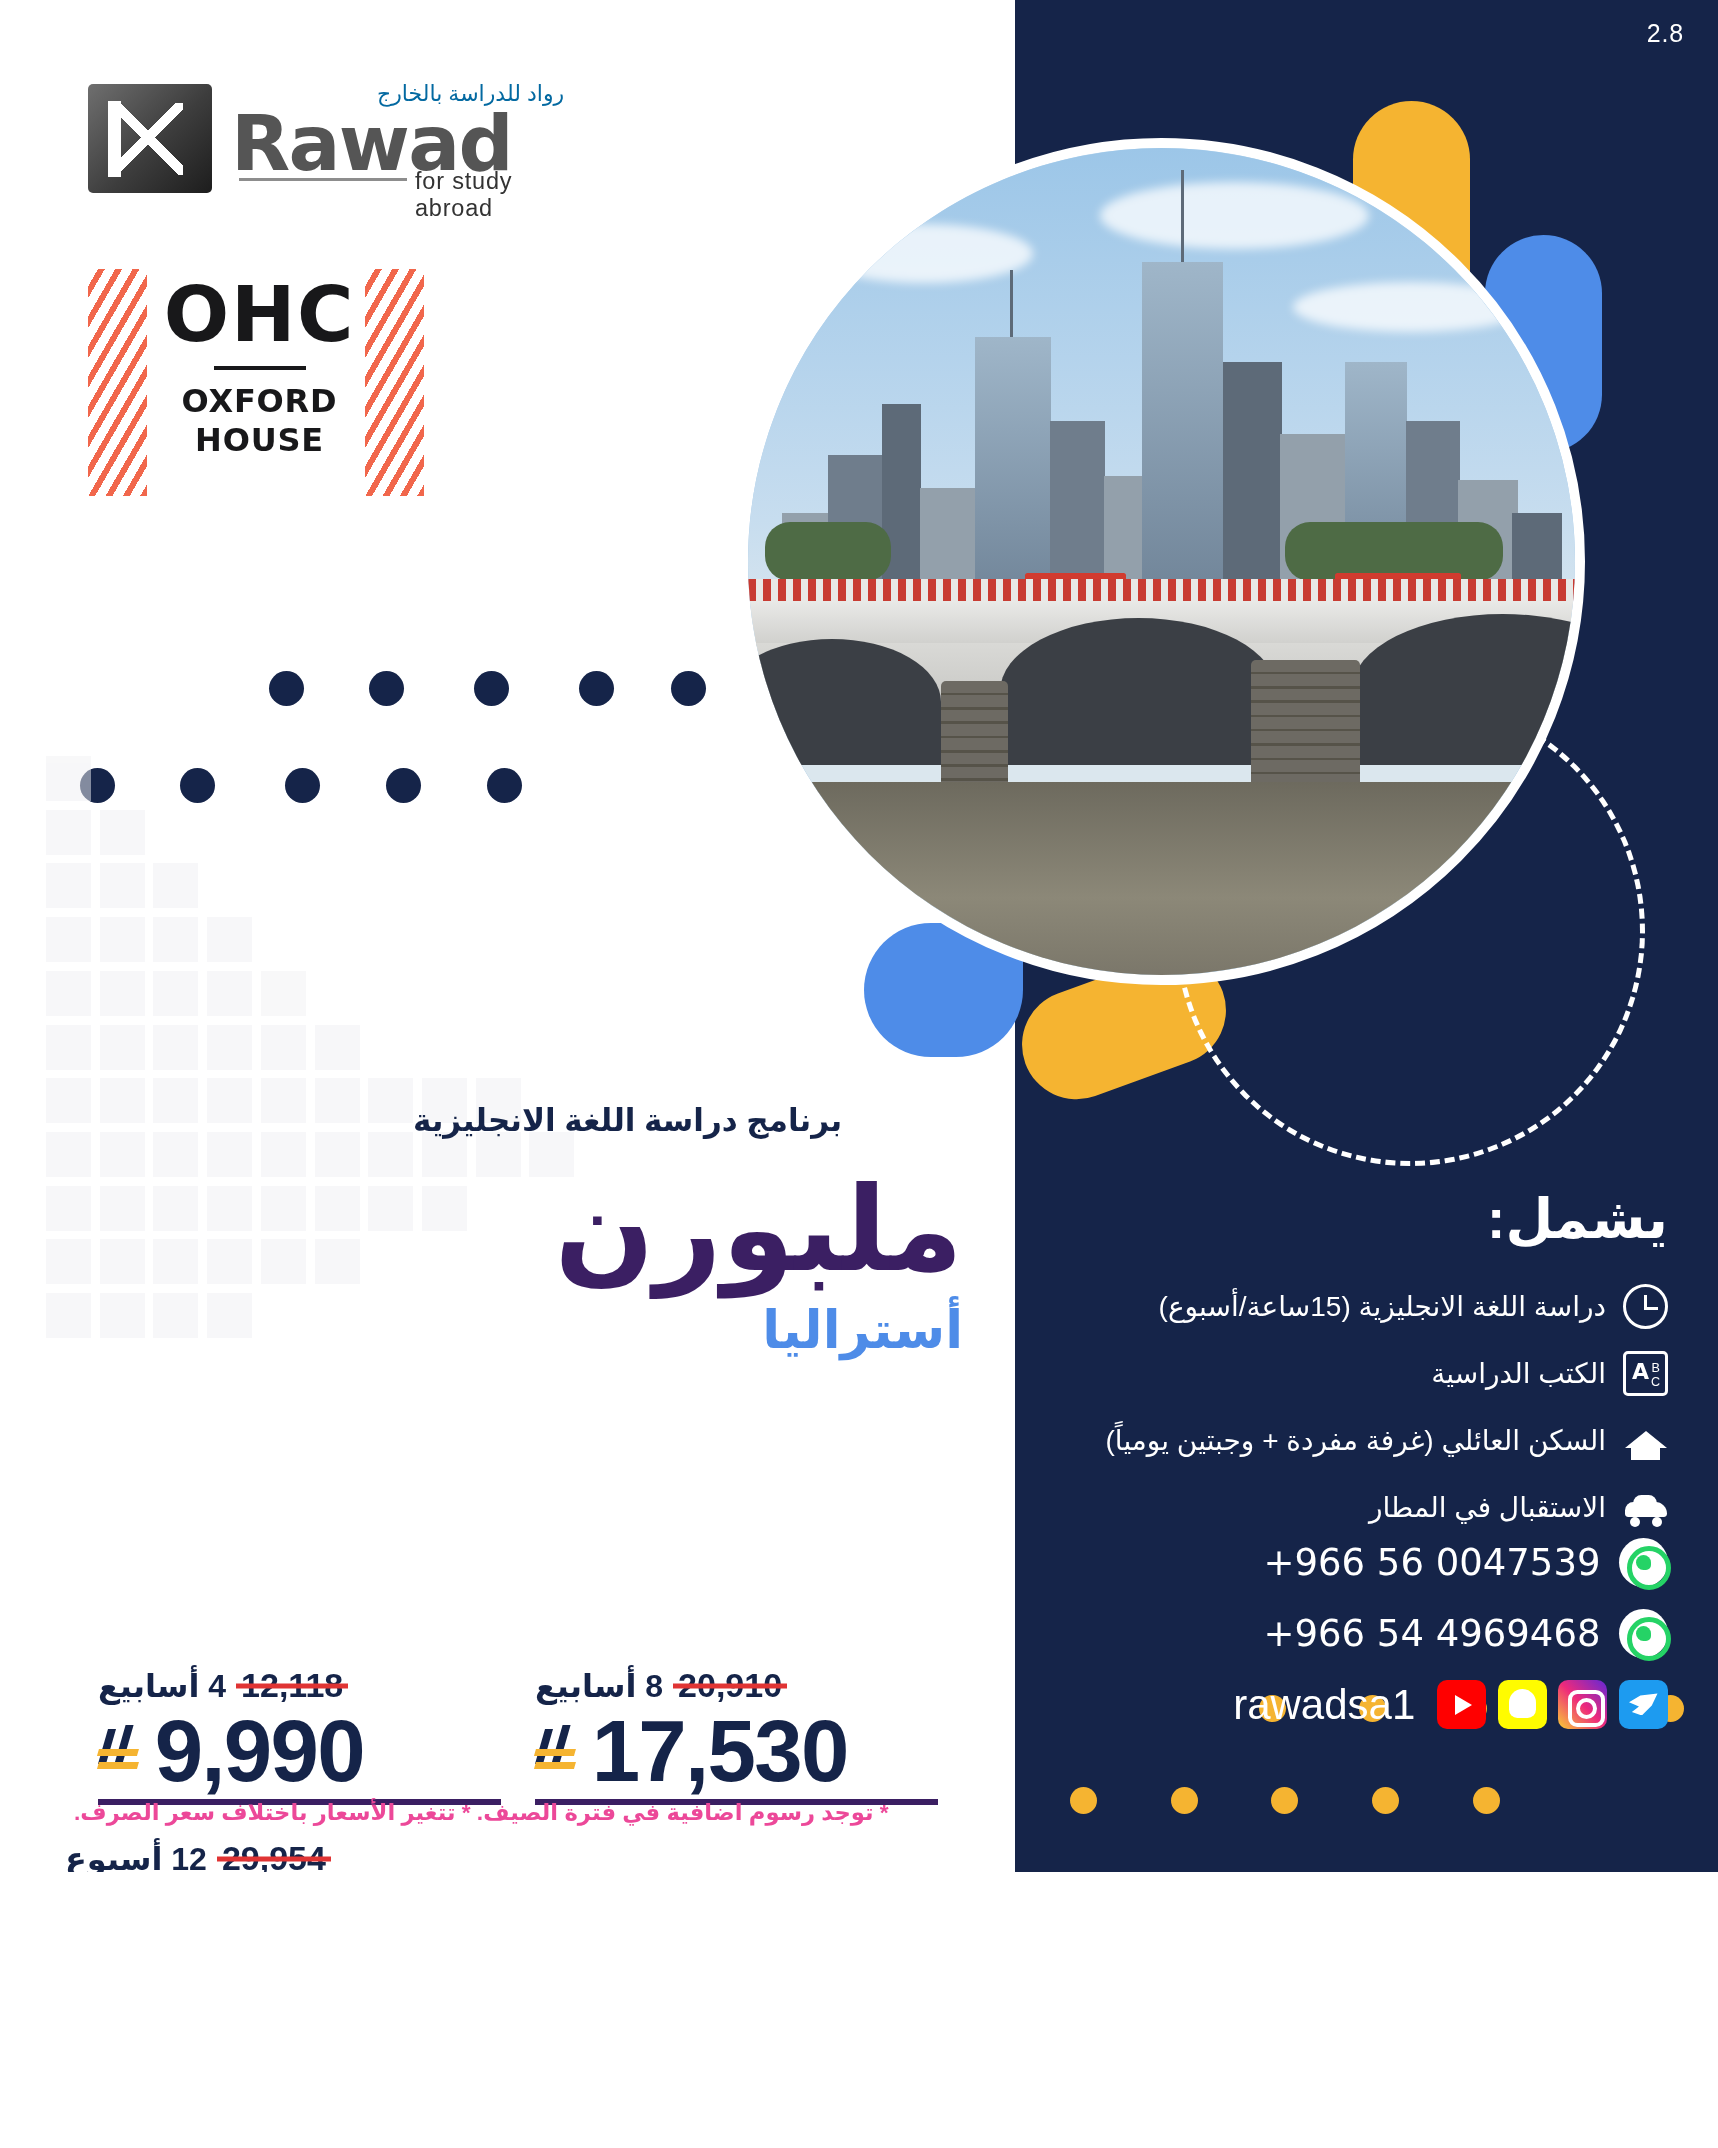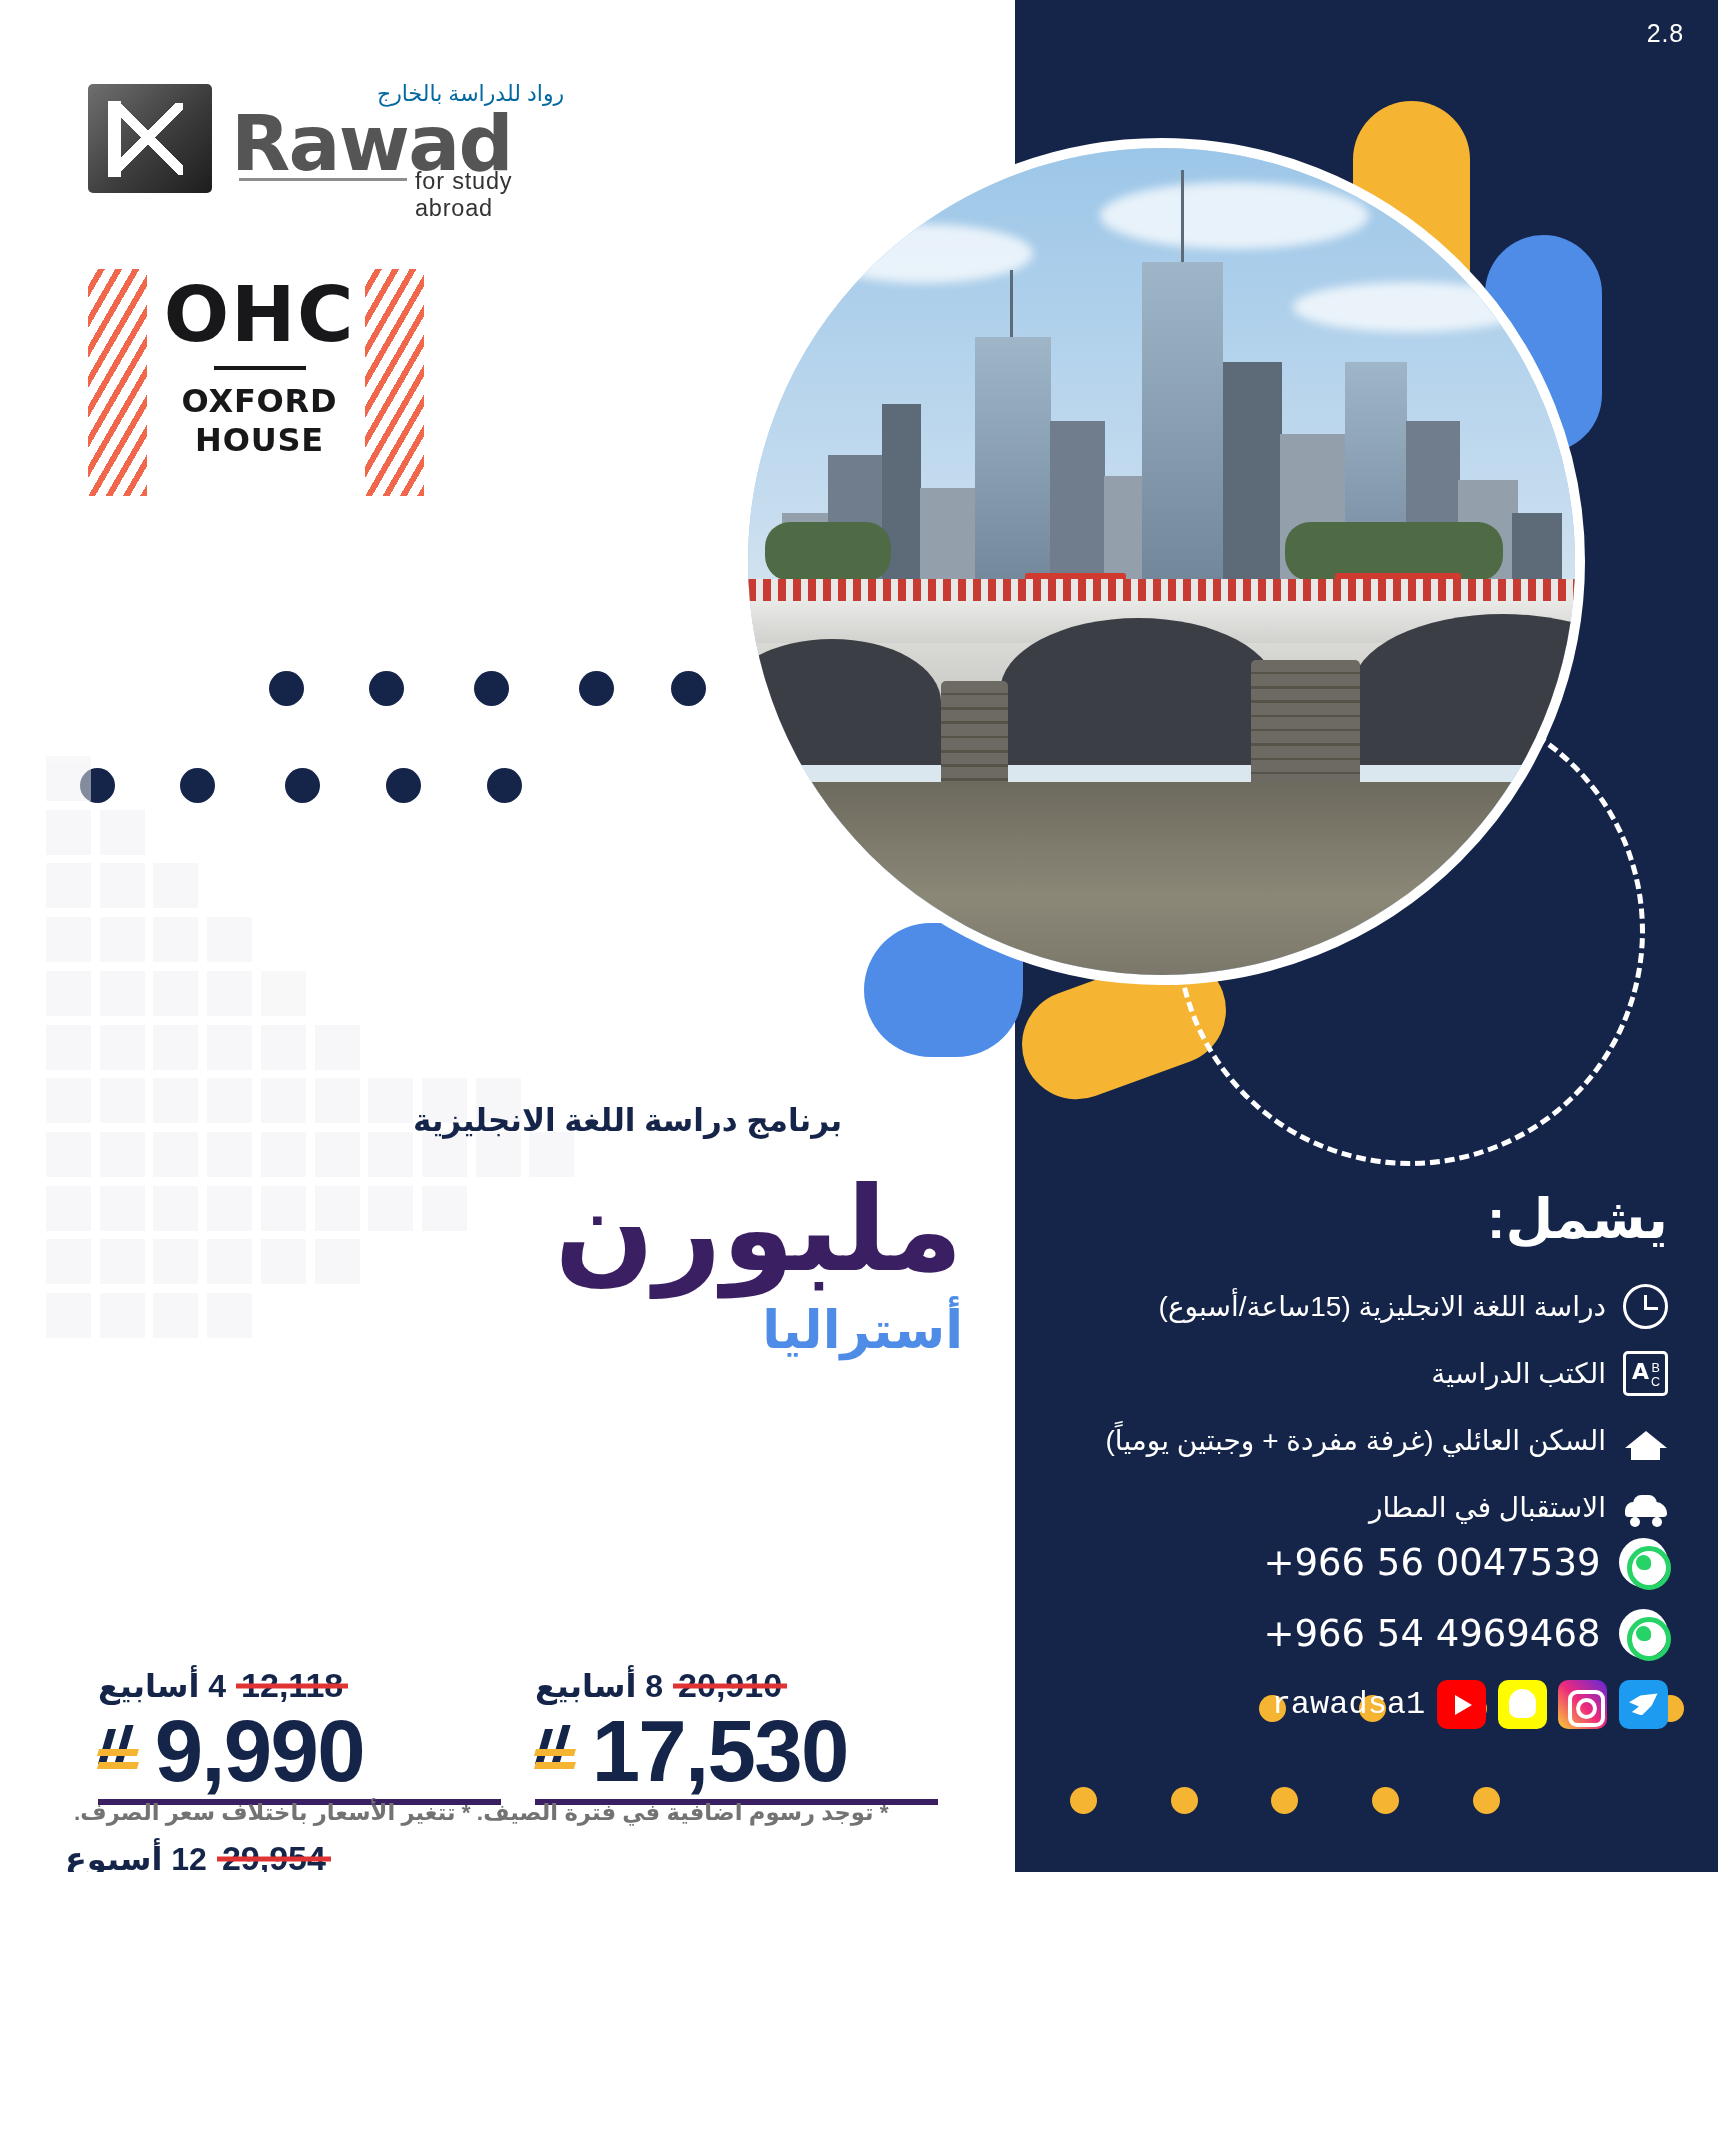--- a/index.html
+++ b/index.html
@@ -269,21 +269,21 @@
     position: absolute; background: #152449; display: block;
   }
   .riyal .s1 { left: 5px; top: 3.4px; width: 7.6px; height: 35px; transform: skewX(-16deg); }
   .riyal .s2 { left: 22px; top: 0px; width: 7.6px; height: 39px; transform: skewX(-16deg); }
   .riyal .b1 { left: 0px; top: 23.5px; width: 40px; height: 6.7px; background: #f5b431; transform: skewX(-16deg); }
   .riyal .b2 { left: 0px; top: 37px; width: 40px; height: 6.7px; background: #f5b431; transform: skewX(-16deg); }
   .underline { height: 6.7px; background: #3b1f63; margin-top: 5px; }
 
   .disclaimer {
     position: absolute; right: 780px; bottom: 46px; width: 864px;
-    text-align: left; font-size: 22.7px; color: #737373; font-weight: bold; direction: rtl;
+    text-align: left; font-size: 22.7px; color: #ec4899; font-weight: bold; direction: rtl;
   }
 
   
   .includes-title {
     position: absolute; right: 50px; top: 1187px;
     font-size: 55px; font-weight: bold; color: #ffffff; direction: rtl;
   }
   .includes-list { position: absolute; right: 50px; top: 1284px; width: 604px; direction: rtl; }
   .inc-item { display: flex; align-items: center; justify-content: flex-start; gap: 17px; margin-bottom: 22px; }
   .inc-text { font-size: 28px; color: #ffffff; line-height: 37px; }
@@ -367,21 +367,21 @@
   .soc.sc { background: #fffc00; }
   .soc.sc:after {
     content:""; position:absolute; left:11px; top:9.2px; width:27px; height:28.5px;
     background:#ffffff; border-radius:13.4px 13.4px 8.4px 8.4px;
   }
   .soc.yt { background: #ff0000; }
   .soc.yt:after {
     content:""; position:absolute; left:18.5px; top:15px; width:0; height:0;
     border-left: 17px solid #ffffff; border-top: 10px solid transparent; border-bottom: 10px solid transparent;
   }
-  .handle { font-size: 32px; color: #ffffff; direction: ltr; font-family: Liberation Mono, monospace; }
+  .handle { font-size: 42px; color: #ffffff; direction: ltr; margin-right: 10px; font-family: Liberation Sans, sans-serif; }
 </style>
 </head>
 <body>
 
 <div class="page">
 
   <div class="dark-panel"></div>
 
   <div class="page-num">2.8</div>
 

